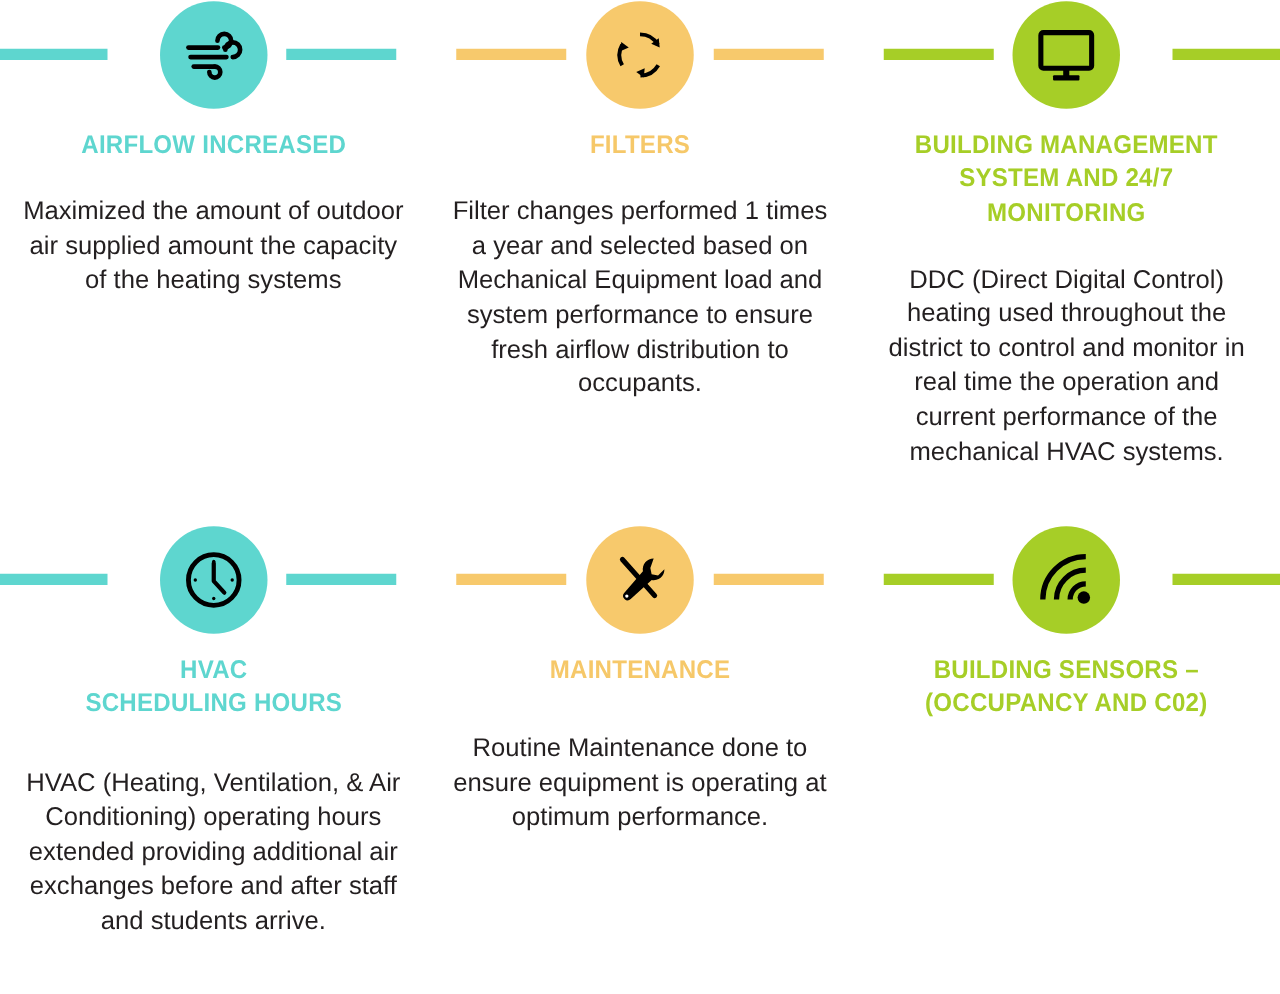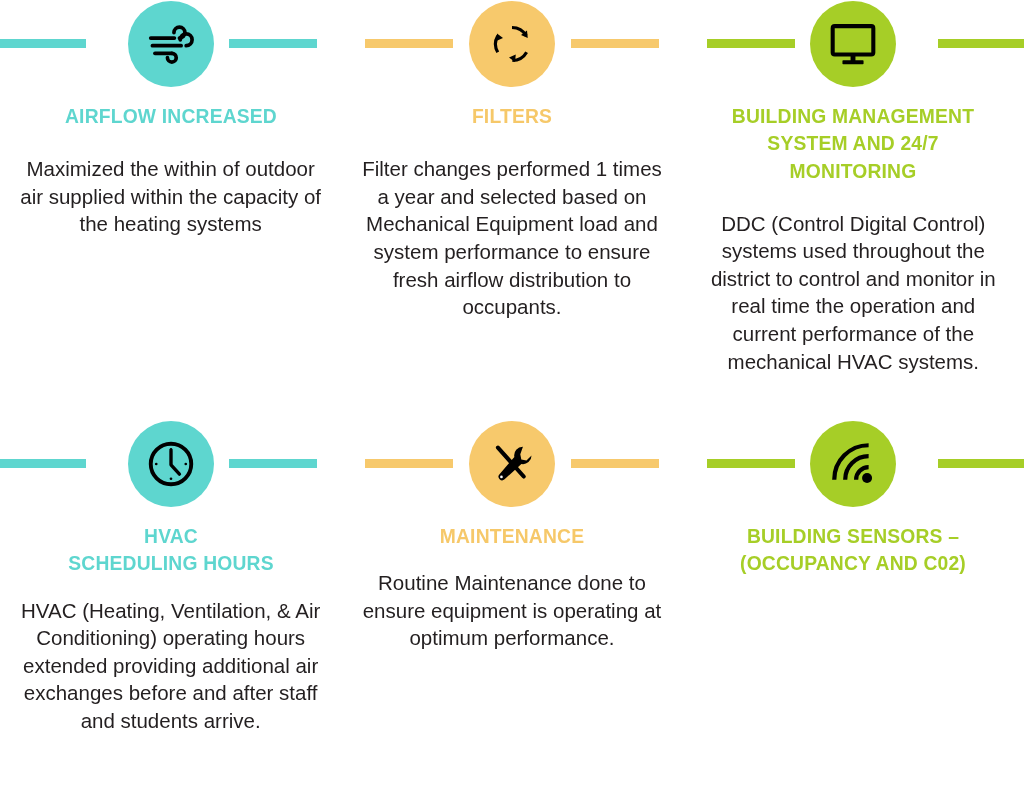--- a/index.html
+++ b/index.html
@@ -82,21 +82,21 @@
   .body-text {
     margin: 0 auto;
     text-align: center;
     color: #231f20;
     font-size: 20.5px;
     line-height: 1.345;
     max-width: 306px;
     font-weight: 400;
   }
   .r1 .body-text { margin-top: 26px; }
-  .r2 .body-text { margin-top: 20px; }
+  .r2 .body-text { margin-top: 36px; }
 
   .c1 .heading { color: #5ed6cf; }
   .c2 .heading { color: #f6c869; }
   .c3 .heading { color: #a6ce27; }
 
   .c1 .circle, .c1 .bar { background: #5ed6cf; }
   .c2 .circle, .c2 .bar { background: #f7c96c; }
   .c3 .circle, .c3 .bar { background: #a6ce27; }
 
   .r1 .icon-row { margin-top: 0px; }
@@ -123,21 +123,21 @@
                 <path d="M10 34 H44"></path>
                 <path d="M50 34 a7 7 0 1 0 -7 -7"></path>
                 <path d="M13 43 H33"></path>
                 <path d="M33 43 a5.2 5.2 0 1 1 -5.2 5.2"></path>
               </g>
             </svg>
           </span>
         </div>
       </div>
       <div class="heading">AIRFLOW INCREASED</div>
-      <div class="body-text">Maximized the within of outdoor air supplied within the capacity of the heating systems</div>
+      <div class="body-text">Maximized the amount of outdoor air supplied amount the capacity of the heating systems</div>
     </div>
 
     <div class="cell r1 c2 cell-c2">
       <div class="icon-row">
         <div class="bar bar-left"></div>
         <div class="bar bar-right"></div>
         <div class="circle">
           <span>
             <svg width="48" height="48" viewBox="0 0 64 64" aria-hidden="true">
               <g fill="none" stroke="#000" stroke-width="4.2" stroke-linecap="butt">
@@ -164,21 +164,21 @@
           <span>
             <svg width="52" height="52" viewBox="0 0 64 64" aria-hidden="true">
               <rect x="7" y="10" width="50" height="35" rx="2.5" fill="none" stroke="#000" stroke-width="5"></rect>
               <rect x="29" y="45" width="6" height="8" fill="#000"></rect>
               <rect x="19" y="52" width="26" height="5" rx="1" fill="#000"></rect>
             </svg>
           </span>
         </div>
       </div>
       <div class="heading">BUILDING MANAGEMENT SYSTEM AND 24/7 MONITORING</div>
-      <div class="body-text">DDC (Control Digital Control) systems used throughout the district to control and monitor in real time the operation and current performance of the mechanical HVAC systems.</div>
+      <div class="body-text">DDC (Direct Digital Control) heating used throughout the district to control and monitor in real time the operation and current performance of the mechanical HVAC systems.</div>
     </div>
 
     <div class="cell r2 c1 cell-c1">
       <div class="icon-row">
         <div class="bar bar-left"></div>
         <div class="bar bar-right"></div>
         <div class="circle">
           <span>
             <svg width="54" height="54" viewBox="0 0 64 64" aria-hidden="true">
               <circle cx="32" cy="32" r="24" fill="none" stroke="#000" stroke-width="4.6"></circle>

